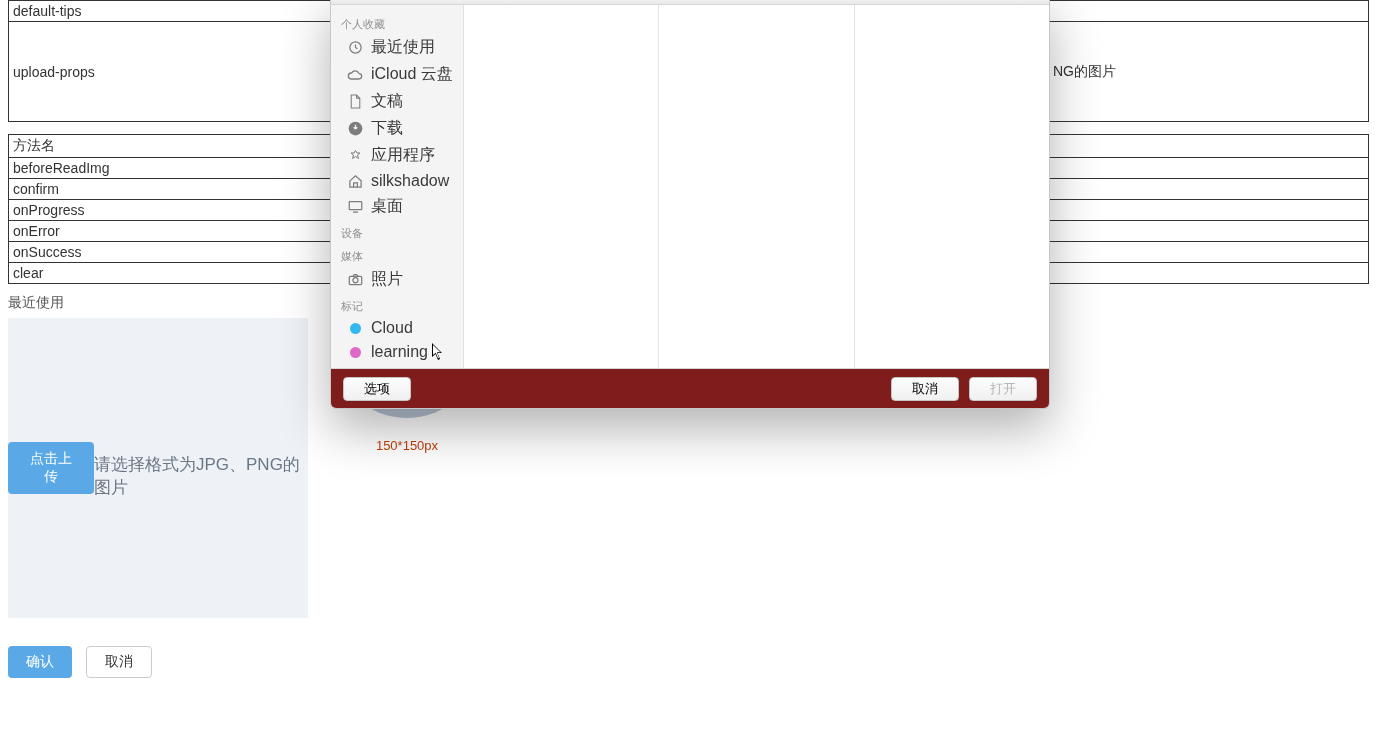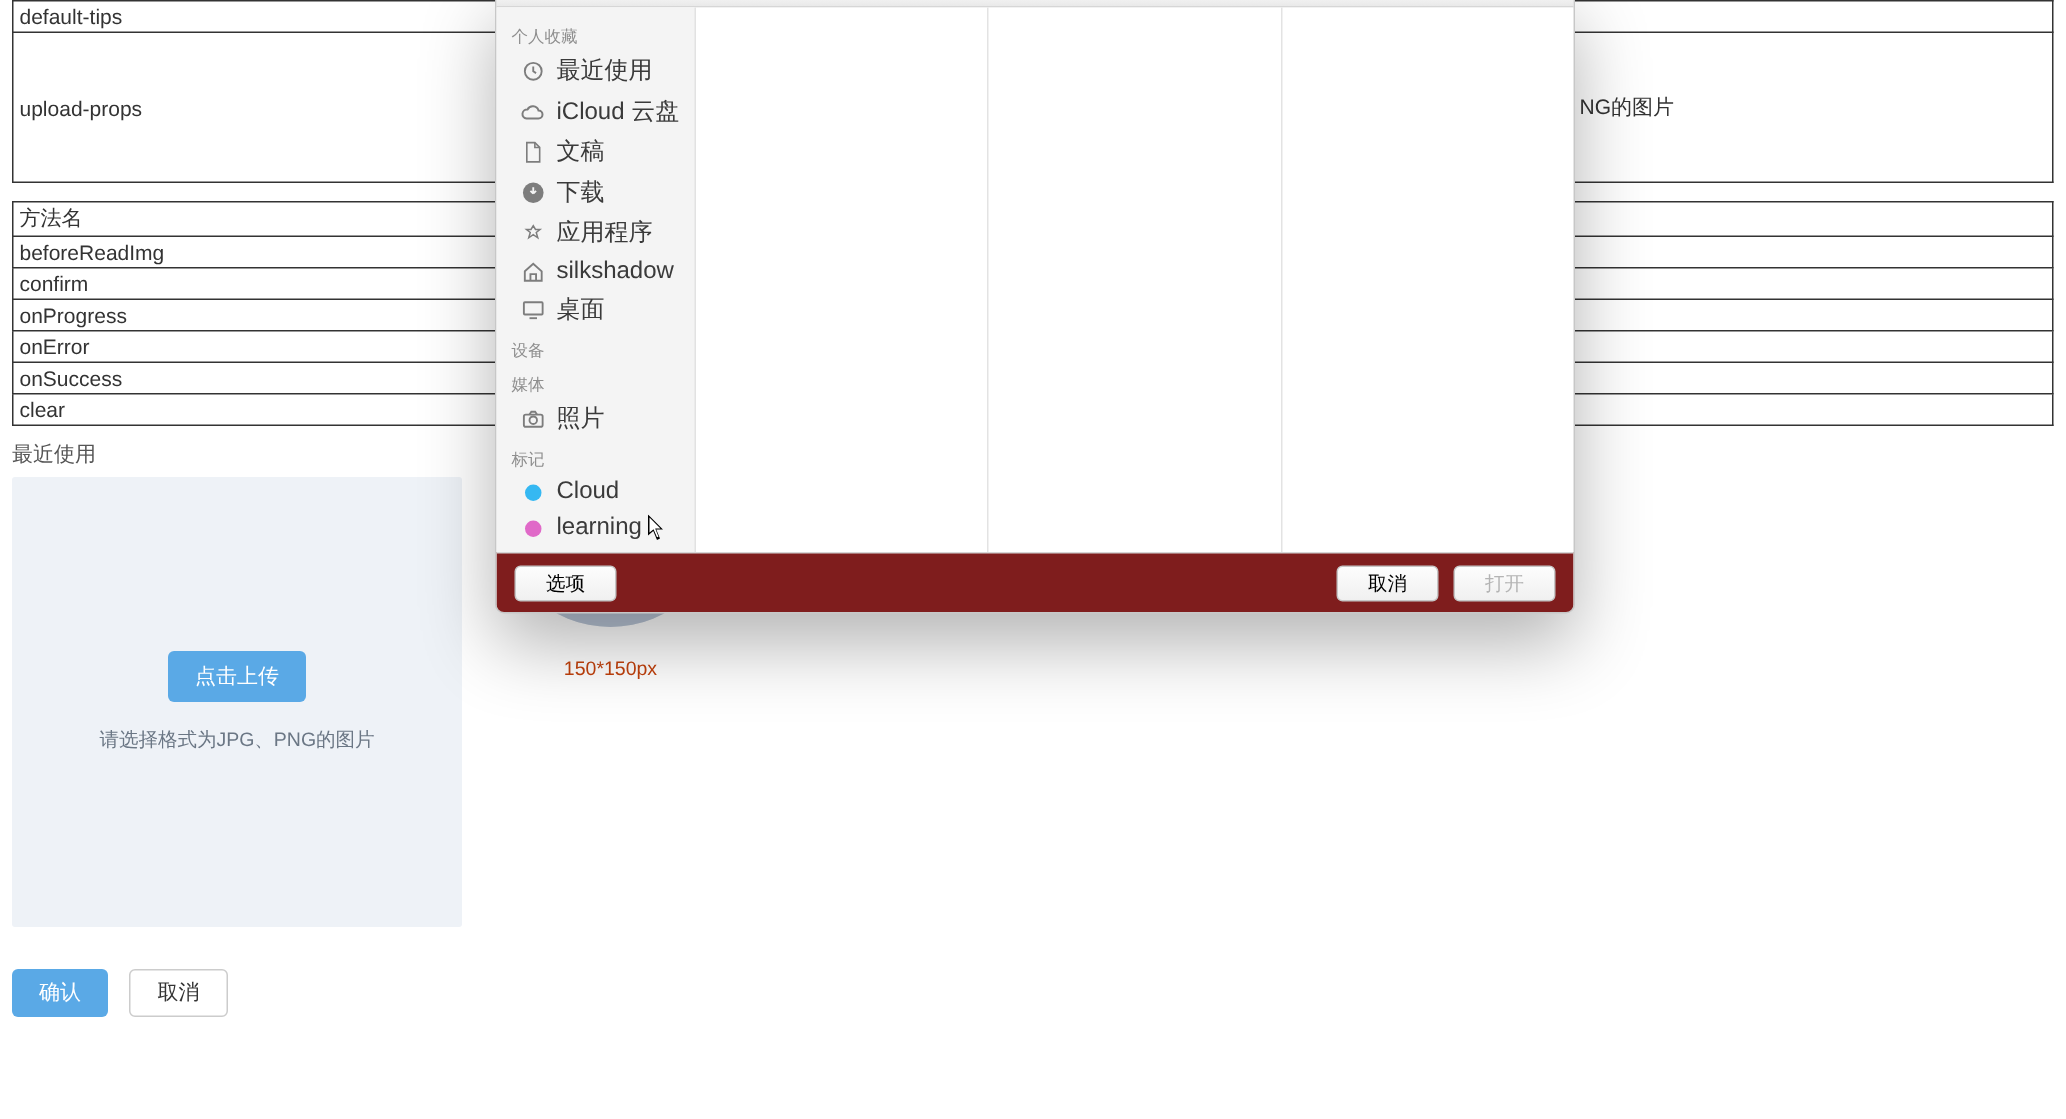--- a/index.html
+++ b/index.html
@@ -48,38 +48,38 @@
   .upload-row {
     display: flex;
     align-items: flex-start;
     gap: 24px;
   }
   .upload-box {
     width: 300px;
     height: 300px;
     background: #eef2f7;
     display: flex;
-    flex-direction: column;
+    flex-direction: row;
     align-items: center;
     justify-content: center;
     border-radius: 2px;
   }
   .upload-btn {
     background: #5aa9e6;
     color: #fff;
     border: none;
     border-radius: 4px;
     padding: 8px 18px;
     font-size: 14px;
     cursor: pointer;
   }
   .upload-hint {
     color: #6b7785;
     margin-top: 16px;
-    font-size: 13px;
+    font-size: 17px;
   }
   .preview-col {
     display: flex;
     flex-direction: column;
     align-items: center;
   }
   .preview-circle {
     width: 150px; height: 150px; position: relative; top: -50px;
   }
   .preview-label {

